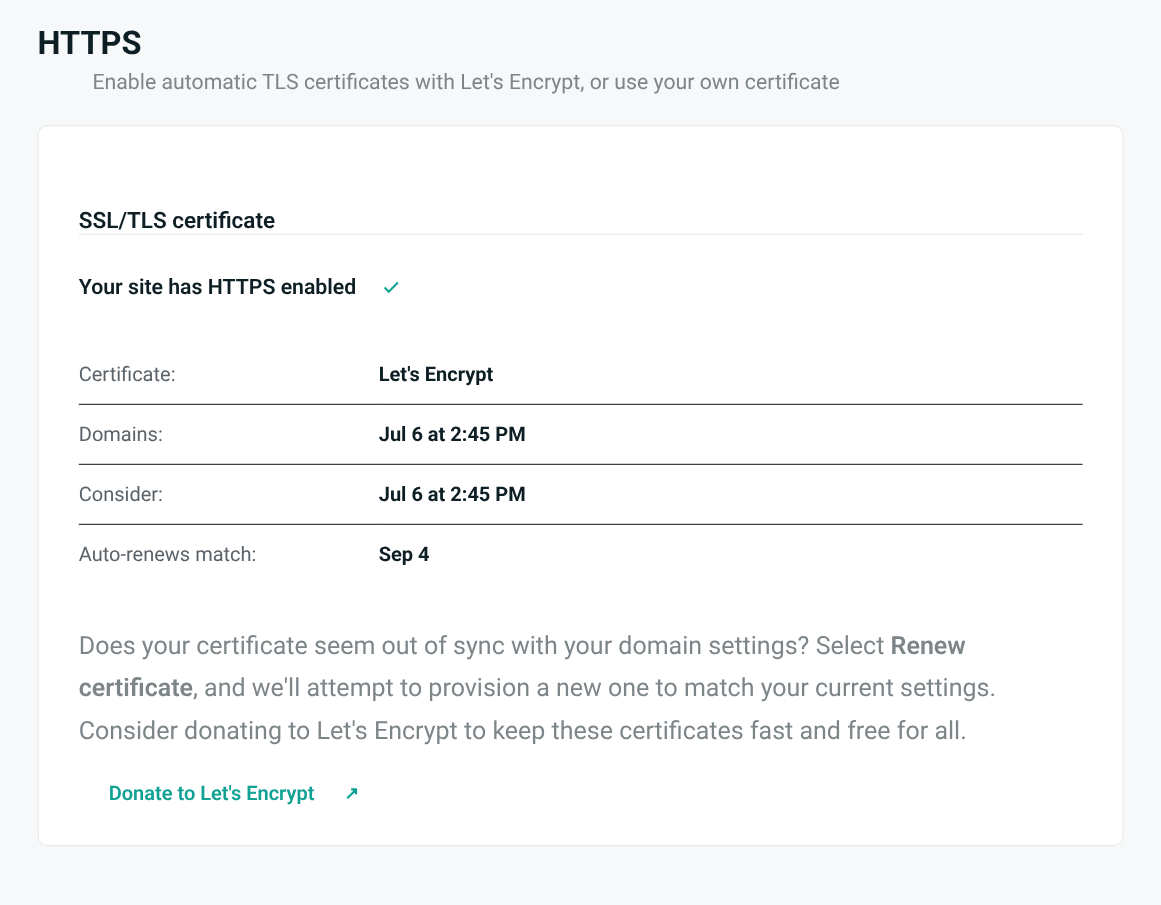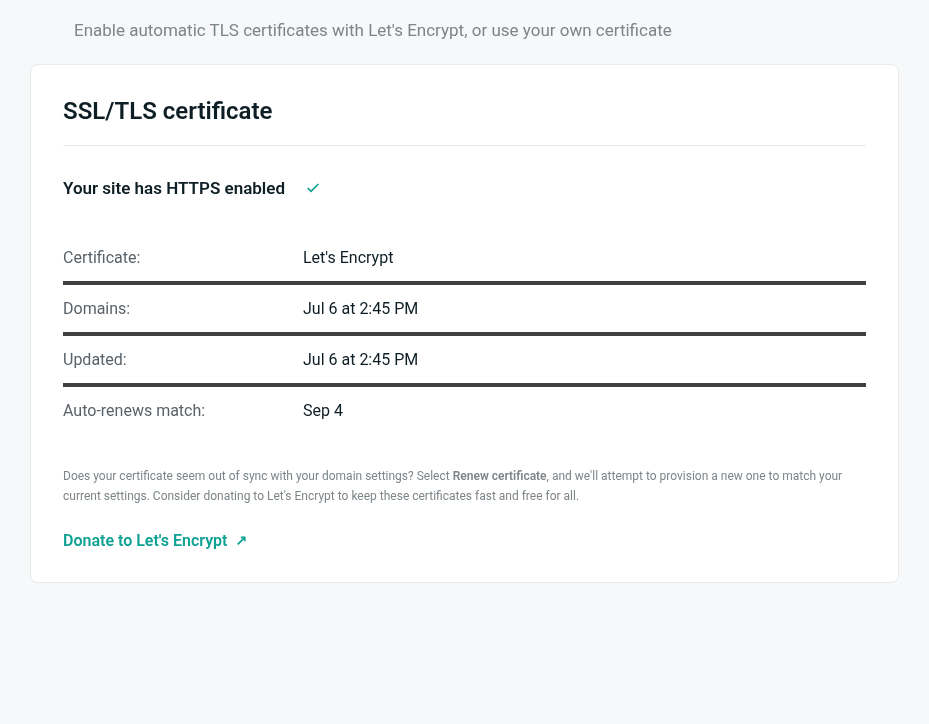--- a/index.html
+++ b/index.html
@@ -28,26 +28,26 @@
       font-weight: 400;
       margin-left: 44px;
     }
     .card {
       background: #ffffff;
       border: 1px solid #e9ebeb;
       border-radius: 8px;
       padding: 32px;
     }
     .card-title {
-      font-size: 24px;
+      font-size: 18px;
       font-weight: 600;
       color: #0e1e25;
-      padding-bottom: 20px;
       border-bottom: 1px solid #e9ebeb;
       margin-bottom: 32px;
+      margin-top: 33px;
     }
     .status-row {
       display: flex;
       align-items: center;
       gap: 20px;
       margin-bottom: 36px;
     }
     .status-text {
       font-size: 17px;
       font-weight: 600;
@@ -66,66 +66,68 @@
       stroke: #0fa193;
       stroke-width: 2.5;
       fill: none;
     }
     .details-table {
       width: 100%;
       border-collapse: collapse;
       margin-bottom: 32px;
     }
     .details-row {
-      border-bottom: 4px solid #404040;
+      border-bottom: 1px solid #404040;
     }
     .details-row:last-child {
       border-bottom: none;
     }
     .details-label {
       padding: 14px 0;
       font-size: 16px;
       color: #5a6269;
       font-weight: 400;
       width: 240px;
       vertical-align: top;
     }
     .details-value {
       padding: 14px 0;
       font-size: 16px;
-      font-weight: 400;
+      font-weight: 700;
       color: #0e1e25;
     }
     .help-text {
-      font-size: 12px;
+      font-size: 20px;
       line-height: 1.7;
       color: #7d8589;
       margin-bottom: 24px;
     }
     .help-text .strong {
       font-weight: 600;
     }
     .donate-link {
       display: inline-flex;
       align-items: center;
-      gap: 8px;
+      gap: 24px;
       font-size: 16px;
       font-weight: 600;
       color: #0fa193;
       text-decoration: none;
       cursor: pointer;
+      margin-left: 24px;
     }
     .donate-link .arrow-icon {
       font-size: 14px;
     }
   </style>
 </head>
 <body>
 
 <div class="page-header">
+  <h1 class="page-title">HTTPS</h1>
   <p class="page-subtitle">Enable automatic TLS certificates with Let's Encrypt, or use your own certificate</p>
 </div>
 
 <div class="card">
   <h2 class="card-title">SSL/TLS certificate</h2>
 
   <div class="status-row">
     <span class="status-text">Your site has HTTPS enabled</span>
     <span class="check-icon">
       <svg viewBox="0 0 24 24">
@@ -138,21 +140,21 @@
     <tbody>
       <tr class="details-row">
         <td class="details-label">Certificate:</td>
         <td class="details-value">Let's Encrypt</td>
       </tr>
       <tr class="details-row">
         <td class="details-label">Domains:</td>
         <td class="details-value">Jul 6 at 2:45 PM</td>
       </tr>
       <tr class="details-row">
-        <td class="details-label">Updated:</td>
+        <td class="details-label">Consider:</td>
         <td class="details-value">Jul 6 at 2:45 PM</td>
       </tr>
       <tr class="details-row">
         <td class="details-label">Auto-renews match:</td>
         <td class="details-value">Sep 4</td>
       </tr>
     </tbody>
   </table>
 
   <p class="help-text">

